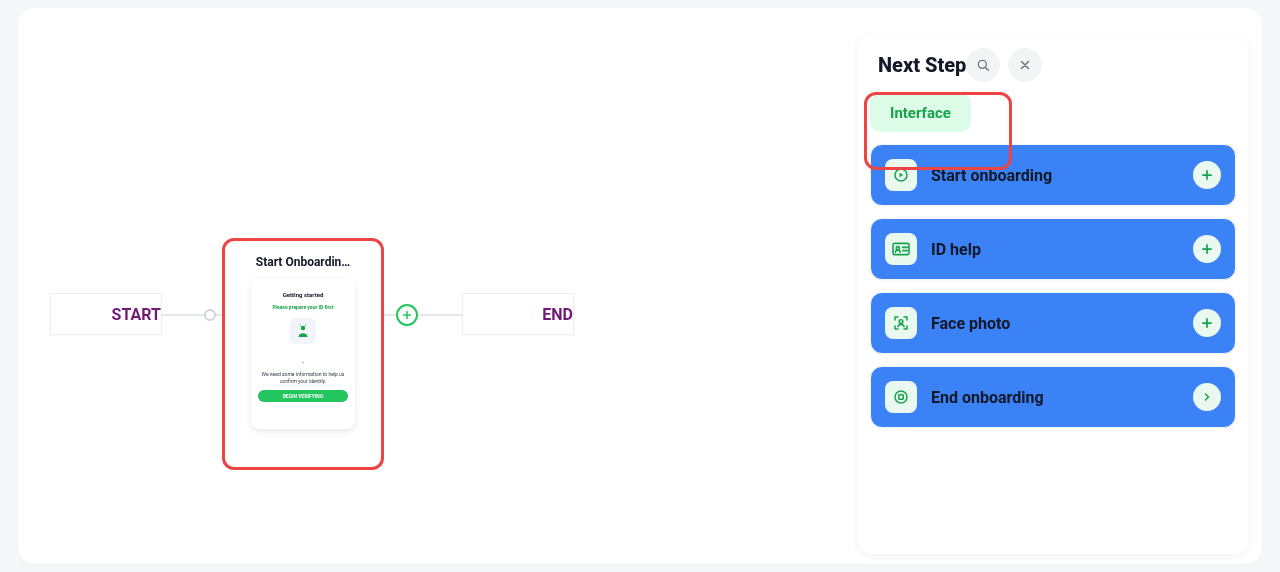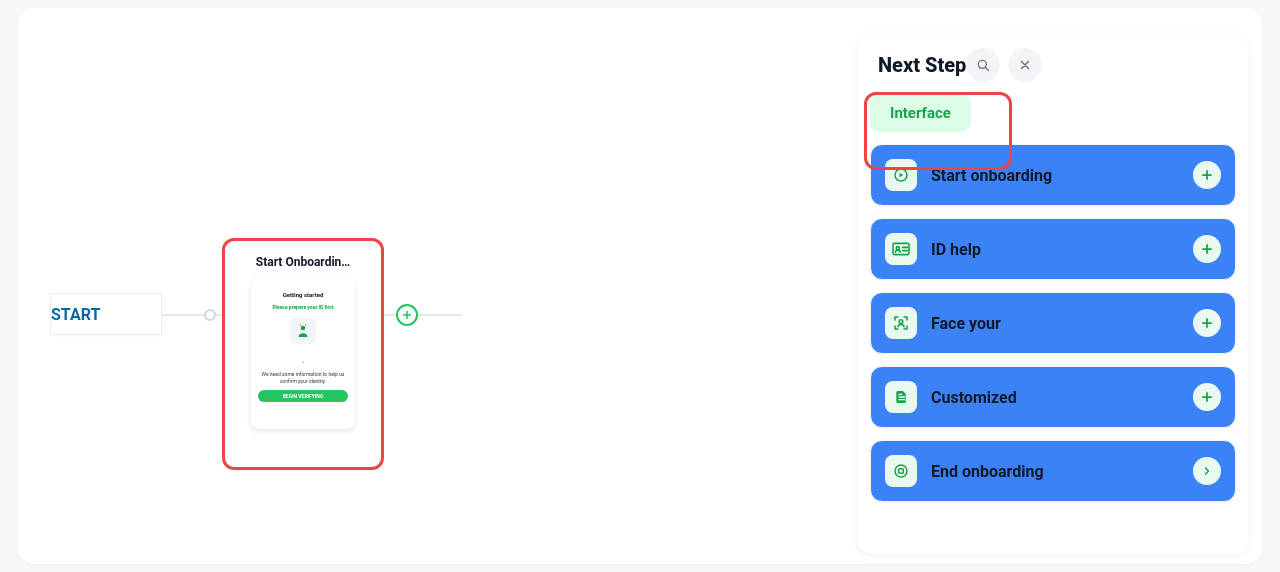--- a/index.html
+++ b/index.html
@@ -27,23 +27,23 @@
     background: #e5e7eb;
   }
 
   .node {
     position: absolute;
     background: #ffffff;
     border: 1px solid #eceff1;
     border-radius: 0;
     display: flex;
     align-items: center;
-    justify-content: flex-start;
+    justify-content: flex-end;
     font-weight: 700;
-    color: #0369a1;
+    color: #701a75;
     font-size: 16px;
     box-shadow: 0 1px 2px rgba(0,0,0,0.03);
   }
 
   .start-node { left: 32px; top: 285px; width: 112px; height: 42px; }
   .end-node   { left: 444px; top: 285px; width: 112px; height: 42px; }
 
   .circle-dot {
     position: absolute;
     width: 12px; height: 12px;
@@ -221,20 +221,23 @@
         <div class="btn">BEGIN VERIFYING</div>
       </div>
     </div>
 
     <div class="plus-circle">
       <svg width="12" height="12" viewBox="0 0 24 24">
           <path d="M12 5v14M5 12h14" stroke="#22c55e" stroke-width="3" stroke-linecap="round"></path>
         </svg>
     </div>
 
+    <div class="node end-node">
+      <span>END</span>
+    </div>
   </div>
 
   <div class="panel">
     <div class="panel-header">
       <div class="panel-title">Next Step</div>
       <div class="panel-actions">
         <div class="icon-btn">
           <svg width="16" height="16" viewBox="0 0 24 24" fill="none">
               <circle cx="11" cy="11" r="6" stroke="#6b7280" stroke-width="2"></circle>
               <path d="M20 20l-4-4" stroke="#6b7280" stroke-width="2" stroke-linecap="round"></path>
@@ -287,35 +290,21 @@
           </div>
         </div>
         <div class="item">
           <div class="item-icon">
             <svg width="18" height="18" viewBox="0 0 24 24">
               <path d="M4 4h4M4 4v4M20 4h-4M20 4v4M4 20h4M4 20v-4M20 20h-4M20 20v-4" stroke="#16a34a" stroke-width="2" fill="none" stroke-linecap="round" stroke-linejoin="round"></path>
               <circle cx="12" cy="10" r="2.5" stroke="#16a34a" stroke-width="2" fill="none" stroke-linecap="round" stroke-linejoin="round"></circle>
               <path d="M8 17c0-2 2-3 4-3s4 1 4 3" stroke="#16a34a" stroke-width="2" fill="none" stroke-linecap="round" stroke-linejoin="round"></path>
             </svg>
           </div>
-          <div class="item-label">Face your</div>
-          <div class="item-action">
-            <svg width="14" height="14" viewBox="0 0 24 24">
-              <path d="M12 5v14M5 12h14" stroke="#16a34a" stroke-width="3" stroke-linecap="round"></path>
-            </svg>
-          </div>
-        </div>
-        <div class="item">
-          <div class="item-icon">
-            <svg width="16" height="18" viewBox="0 0 24 24">
-              <path d="M7 3h8l4 4v14a0 0 0 0 1 0 0H7a2 2 0 0 1-2-2V5a2 2 0 0 1 2-2z" fill="#16a34a"></path>
-              <path d="M9 12h8M9 16h8M9 8h4" stroke="#ffffff" stroke-width="2" stroke-linecap="round"></path>
-            </svg>
-          </div>
-          <div class="item-label">Customized</div>
+          <div class="item-label">Face photo</div>
           <div class="item-action">
             <svg width="14" height="14" viewBox="0 0 24 24">
               <path d="M12 5v14M5 12h14" stroke="#16a34a" stroke-width="3" stroke-linecap="round"></path>
             </svg>
           </div>
         </div>
         <div class="item">
           <div class="item-icon">
             <svg width="18" height="18" viewBox="0 0 24 24">
               <circle cx="12" cy="12" r="8" stroke="#16a34a" stroke-width="2" fill="none" stroke-linecap="round" stroke-linejoin="round"></circle>

